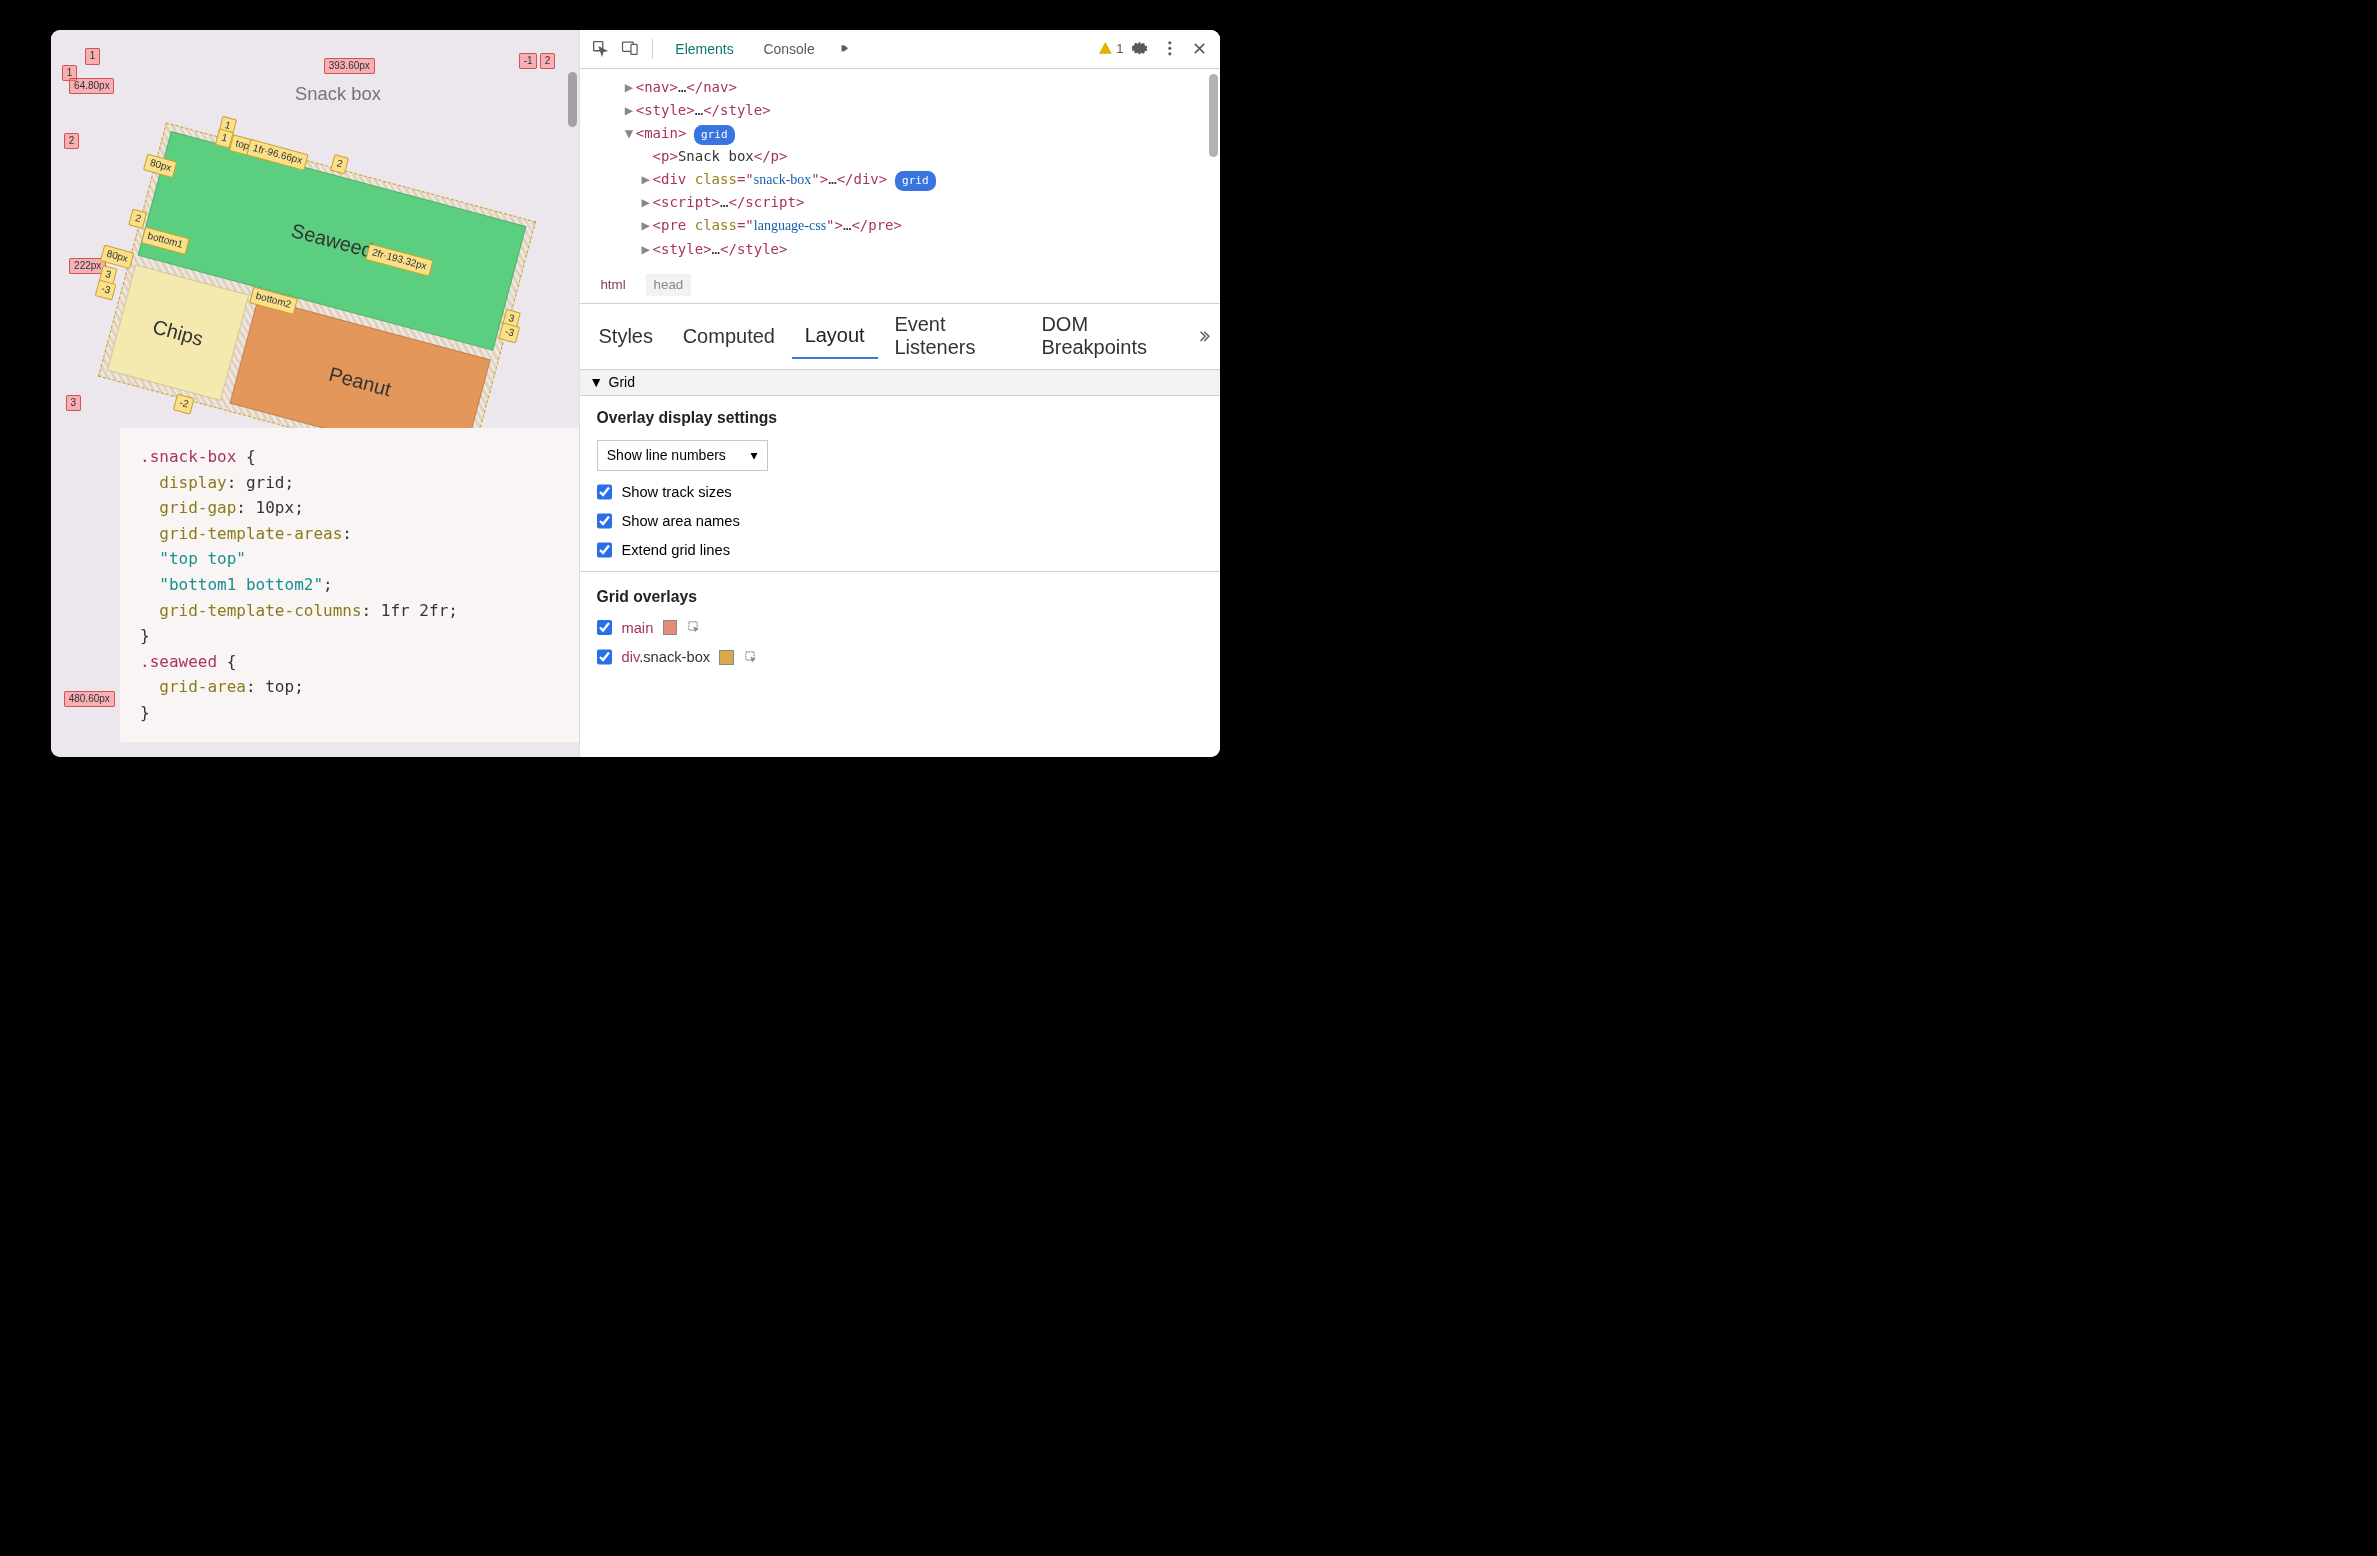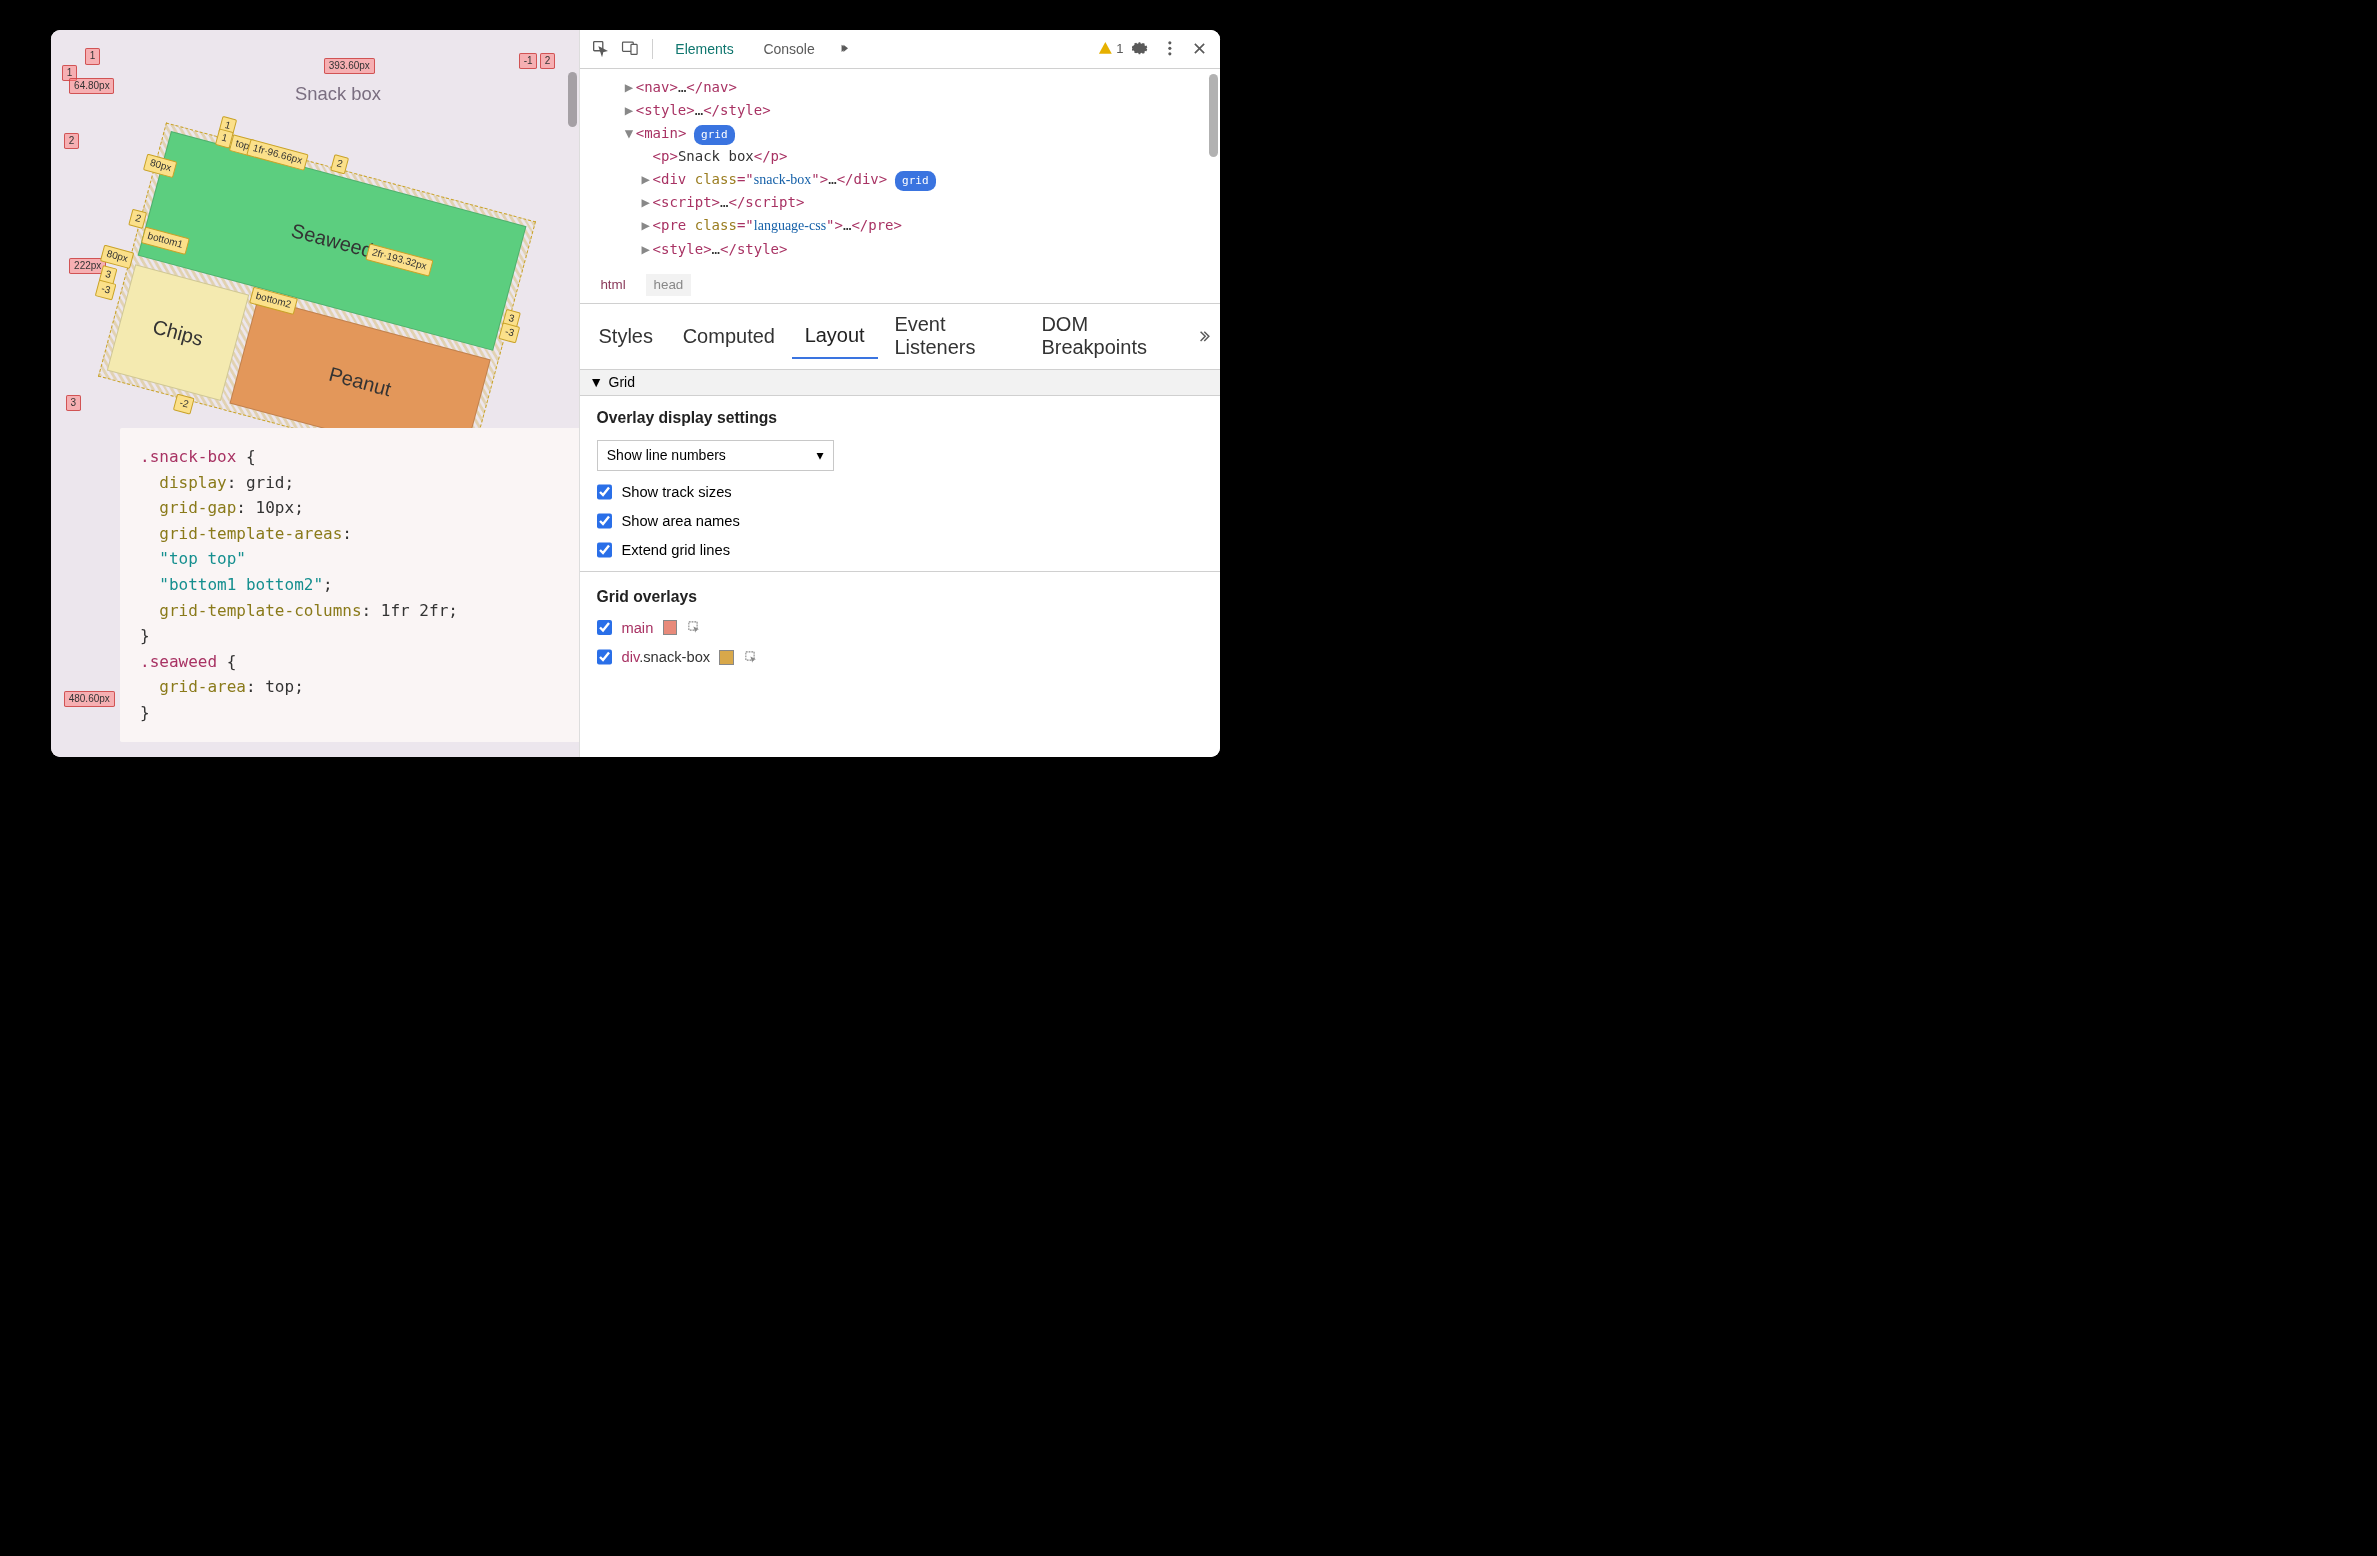--- a/index.html
+++ b/index.html
@@ -187,21 +187,21 @@
       padding: 4.6px 9.2px;
       font-size: 14px;
       display:flex; align-items:center; gap:5.5px;
     }
     .section-body { padding: 13px 16.6px; }
     .section-body h4 { font-size: 15.7px; font-weight: 600; margin-bottom: 13px; color:#222; }
     .select-box {
       border: 0.9px solid #c8c8c8;
       background: #fff;
       height: 31px;
-      width: 237px;
+      width: 171px;
       display: flex; align-items: center; justify-content: space-between;
       padding: 0 9.2px;
       font-size: 14px;
       margin-bottom: 13px;
       cursor:pointer;
     }
     .check-row { display:flex; align-items:center; gap:9.2px; font-size:14.7px; margin-bottom: 13px; }
     .check-row input[type=checkbox] { width:15.7px; height:15.7px; accent-color:#2a6fe8; cursor:pointer; }
     .check-row .swatch-label { color:#a83263; }
     .swatch { width:14.7px; height:14.7px; border:0.9px solid #888; display:inline-block; }

